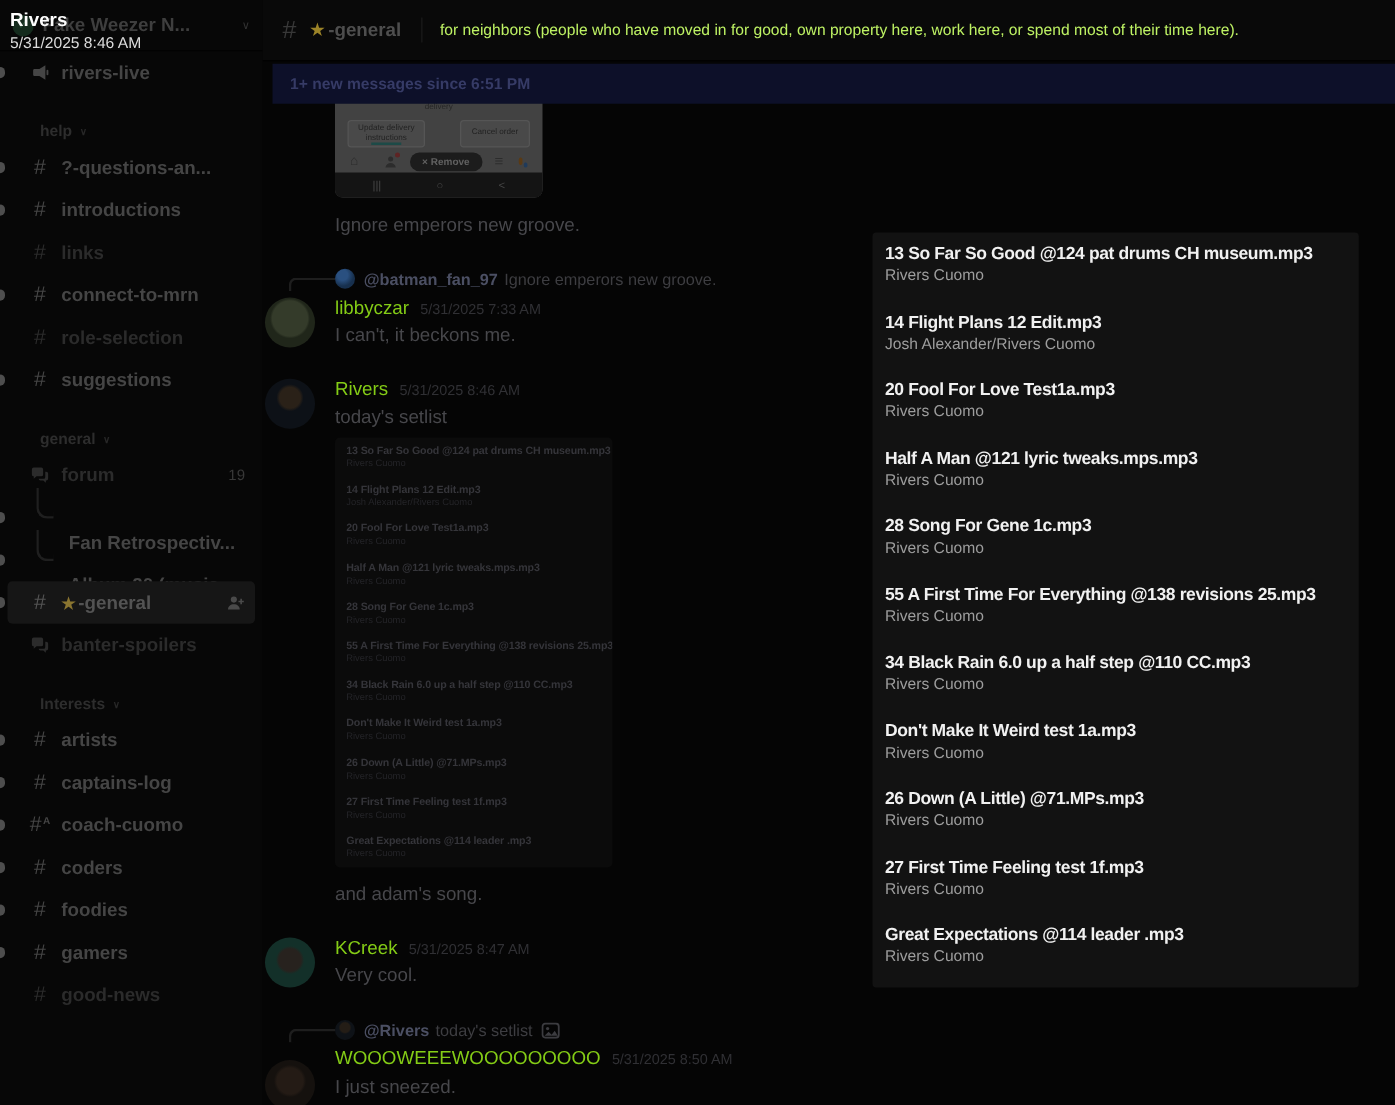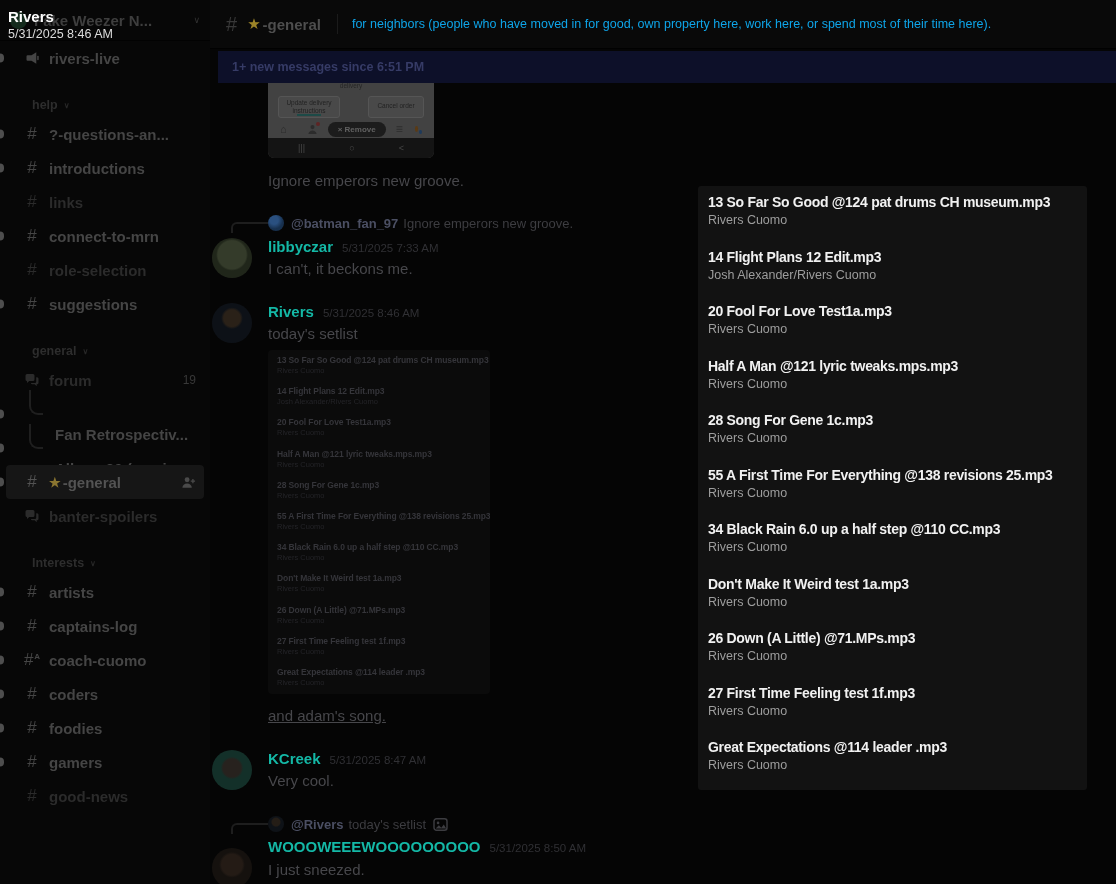--- a/index.html
+++ b/index.html
@@ -40,38 +40,38 @@
   .invite{margin-left:auto;color:#4a4a4a;display:inline-flex;}
 
   
   .main{position:absolute;left:210px;top:0;width:906px;height:884px;background:#050505;}
   .topbar{height:48px;display:flex;align-items:center;padding-left:16px;background:#090909;
           border-bottom:1px solid #010101;}
   .tb-hash{color:#383838;font-size:20px;font-weight:500;}
   .tb-star{color:#9c8428;font-size:15px;margin-left:10px;}
   .tb-name{color:#4e4e4e;font-weight:bold;font-size:15px;margin-left:2px;}
   .tb-div{width:1px;height:20px;background:#1b1b1b;margin:0 14px 0 16px;}
-  .tb-topic{color:#0ea5e9;font-size:12.5px;white-space:nowrap;overflow:hidden;max-width:700px;}
+  .tb-topic{color:#bef264;font-size:12.5px;white-space:nowrap;overflow:hidden;max-width:700px;}
   .newbar{position:absolute;left:8px;right:0;top:51px;height:32px;background:#0d1029;z-index:5;
           display:flex;align-items:center;padding-left:14px;box-sizing:border-box;}
   .newbar span{color:#363b66;font-size:12.5px;font-weight:bold;}
 
   
   .chat{position:absolute;left:0;top:48px;right:0;bottom:0;z-index:1;}
   .avatar{position:absolute;width:40px;height:40px;border-radius:50%;}
   .a-libby{left:2px;top:190px;background:radial-gradient(circle at 50% 42%,#343b2a 0 46%,#20261a 52%);}
   .a-rivers{left:2px;top:255px;background:radial-gradient(circle at 50% 38%,#2a2118 0 26%,#0d1117 34%);}
   .a-kcreek{left:2px;top:702px;background:radial-gradient(circle at 50% 45%,#27221e 0 30%,#133029 38%);}
   .a-wooo{left:2px;top:800px;background:radial-gradient(circle at 50% 42%,#241b15 0 34%,#15110e 42%);}
   .msg-head{position:absolute;left:58px;display:flex;align-items:baseline;}
-  .uname{color:#14b8a6;font-weight:bold;font-size:15px;}
+  .uname{color:#84cc16;font-weight:normal;font-size:15px;}
   .tstamp{color:#303034;font-size:11.5px;margin-left:9px;}
   .msg-text{position:absolute;left:58px;color:#47474b;font-size:15px;}
   .h1{top:190px;} .t1{top:212px;}
-  .h2{top:255px;} .t2{top:277px;} .t2b{top:659px;text-decoration:underline;}
+  .h2{top:255px;} .t2{top:277px;} .t2b{top:659px;}
   .h3{top:702px;} .t3{top:724px;}
   .h4{top:790px;} .t4{top:813px;}
   .t-m0{top:124px;}
   .reply{position:absolute;left:58px;display:flex;align-items:center;height:18px;}
   .r1{top:166px;justify-content:center;} .r2{top:767px;}
   .reply::before{content:'';position:absolute;left:-37px;top:8px;width:35px;height:9px;
        border-top:2px solid #1e1e1e;border-left:2px solid #1e1e1e;border-top-left-radius:6px;}
   .mini-avatar{width:16px;height:16px;border-radius:50%;margin-right:7px;flex:none;}
   .mv-batman{background:radial-gradient(circle at 38% 32%,#2a5080 0 28%,#17304e 60%);}
   .mv-rivers{background:radial-gradient(circle at 50% 38%,#241d16 0 30%,#0e1217 40%);}

